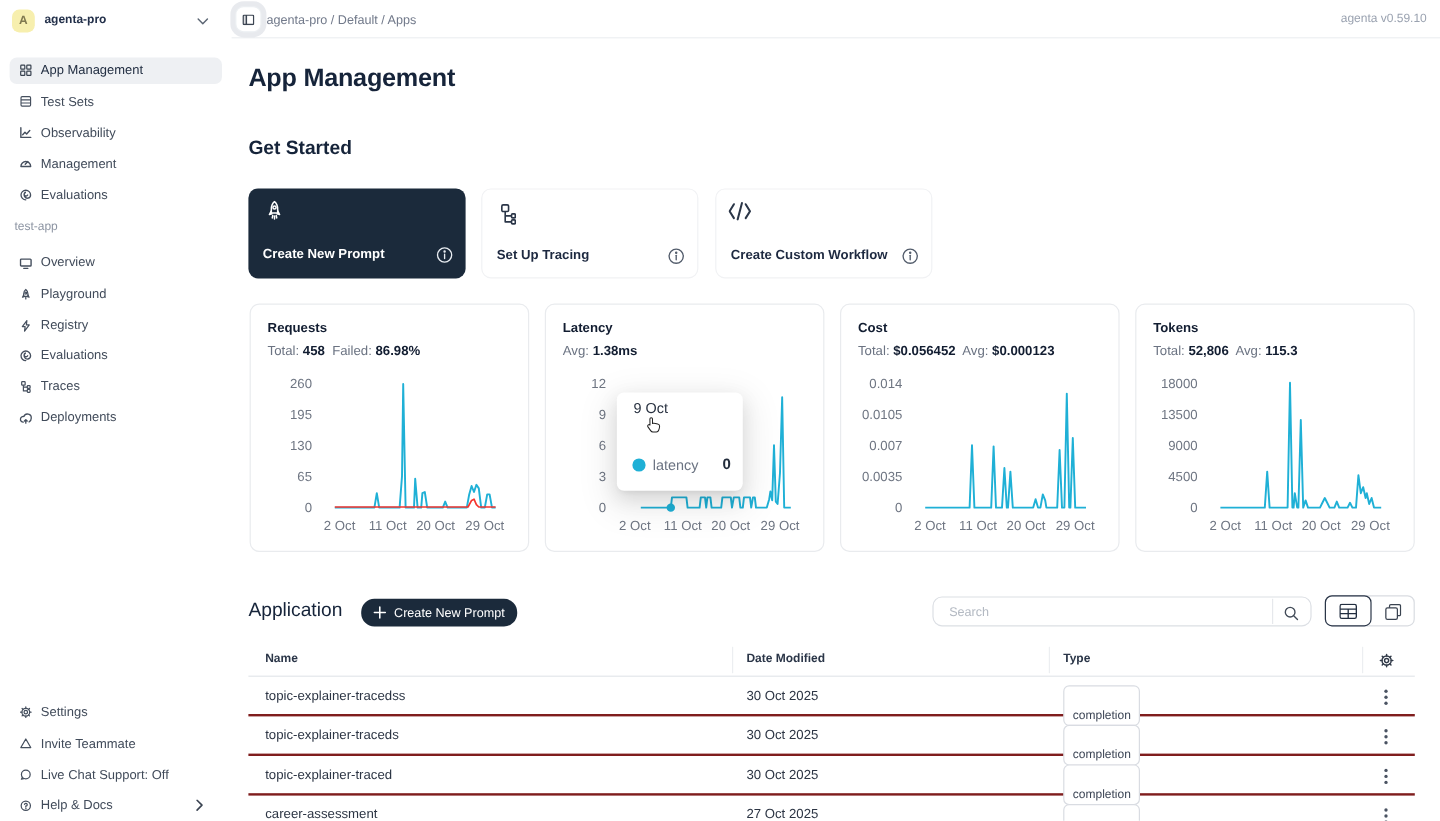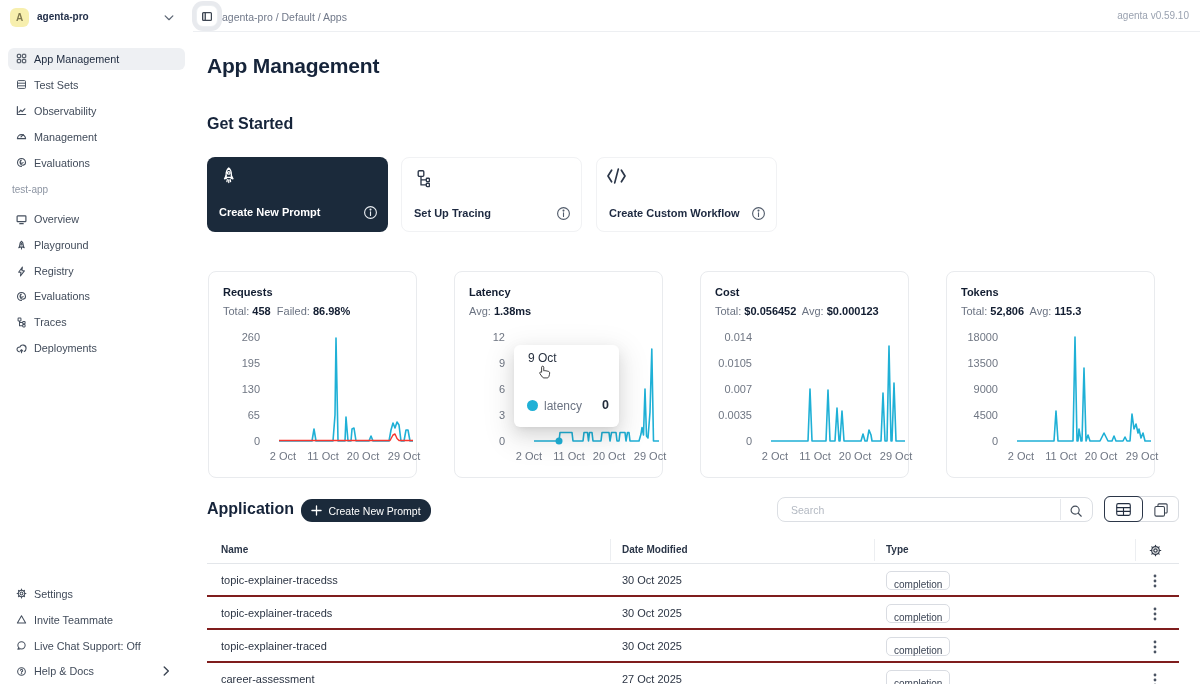--- a/index.html
+++ b/index.html
@@ -17,33 +17,33 @@
 .mi.act span{color:#222e42}
 .grplabel{position:absolute;left:12px;font-size:10px;color:#8d95a3}
 
 .h1{position:absolute;left:207px;top:54px;font-size:21px;font-weight:700;color:#16243a;letter-spacing:-.2px}
 .h2{position:absolute;left:207px;top:115px;font-size:16px;font-weight:700;color:#16243a}
 .gcard{position:absolute;top:157px;width:181px;height:75px;border-radius:8px;background:#fff;border:1px solid #f1f2f4}
 .gcard.dark{background:#1b2a3b;border:none}
 .gtitle{position:absolute;left:12px;top:48.5px;font-size:11px;font-weight:700;color:#1d2940;white-space:nowrap}
 .gcard.dark .gtitle{color:#fff}
 .ginfo{position:absolute;right:10px;top:48px}
-.scard{position:absolute;top:271px;width:209px;height:207px;border-radius:8px;border:1px solid #e9ebee;background:#fff}
+.scard{position:absolute;top:253px;width:233px;height:207px;border-radius:8px;border:1px solid #e9ebee;background:#fff}
 .stitle{position:absolute;left:14px;top:14px;font-size:11px;font-weight:700;color:#121d31}
 .ssub{position:absolute;left:14px;top:33px;font-size:11px;color:#6b7382;white-space:nowrap}
 .ssub b{color:#121d31}
 .appbtn{position:absolute;left:301px;top:499px;width:130px;height:23px;border-radius:11px;background:#1b2a3b;color:#fff;font-size:10.5px;font-weight:500;display:flex;align-items:center;justify-content:center;gap:6px}
 .search{position:absolute;left:777px;top:497px;width:316px;height:25px;border:1px solid #dcdfe4;border-radius:8px;background:#fff}
 .search .ph{position:absolute;left:13px;top:6px;font-size:10.5px;color:#b3b9c2}
 .search .div{position:absolute;right:31px;top:1px;bottom:1px;width:1px;background:#e6e8ec}
 .tbl{position:absolute;left:207px;top:536px;width:972px}
 .th{position:absolute;top:0;height:28px;font-size:10px;font-weight:700;color:#2b3648;line-height:28px}
 .trow{position:absolute;height:33px;width:972px;border-bottom:2px solid #7f1d1d;font-size:11px;color:#2c3544}
 .cell{position:absolute;top:0;line-height:33px;white-space:nowrap}
-.tag{position:absolute;left:679px;top:7px;height:19px;line-height:17px;padding:4px 7px;border:1px solid #d9dce2;border-radius:5px;font-size:10px;color:#3c4555;background:#fff}
+.tag{position:absolute;left:679px;top:7px;height:19px;line-height:17px;padding:16px 7px;border:1px solid #d9dce2;border-radius:5px;font-size:10px;color:#3c4555;background:#fff}
 </style>
 </head>
 <body>
 <div class="hdr"></div>
 <div class="side" id="sidebar">
   <div class="ws">A</div>
   <div class="wsname">agenta-pro</div>
   <svg class="abs" style="left:164px;top:15px" width="10" height="6" viewBox="0 0 11 7">
       <path d="M1 1l4.5 4.5L10 1" fill="none" stroke="#5b6573" stroke-width="1.4" stroke-linecap="round" stroke-linejoin="round"></path>
     </svg>
@@ -295,21 +295,21 @@
       <text x="51" y="173" text-anchor="end">0</text>
       <text x="74" y="188" text-anchor="middle">2 Oct</text>
       <text x="114" y="188" text-anchor="middle">11 Oct</text>
       <text x="154" y="188" text-anchor="middle">20 Oct</text>
       <text x="195" y="188" text-anchor="middle">29 Oct</text>
     </g>
     <path d="M70 169 H107 L109 139 L111 169 H126 L128 65 L130 169 L131 169 L132 157 L134 169 L135 169 L137 96 L139 169 L141 163 L143 169 H153 L155 165 L157 161 L159 165 L161 169 H165 L167 164 L169 169 H176 L178 165 L180 169 L183 169 L185 142 L187 157 L189 152 L191 161 L192 157 L194 166 L196 161 L198 169 H204" fill="none" stroke="#1fb0d6" stroke-width="1.6" stroke-linejoin="round"></path>
   </svg>
 </div>
 
-<div class="abs" style="left:207px;top:500px;font-size:16px;font-weight:700;color:#16243a">Application</div>
+<div class="abs" style="left:207px;top:500px;font-size:16px;font-weight:400;color:#16243a">Application</div>
 <div class="appbtn"><svg width="11" height="11" viewBox="0 0 12 12" fill="none" stroke="#fff" stroke-width="1.4" stroke-linecap="round">
       <path d="M6 1v10M1 6h10"></path>
     </svg>Create New Prompt</div>
 <div class="search">
   <div class="ph">Search</div>
   <div class="div"></div>
   <svg class="abs" style="right:9px;top:6px" width="14" height="14" viewBox="0 0 16 16" fill="none" stroke="#424b58" stroke-width="1.3" stroke-linecap="round">
       <circle cx="7" cy="7" r="4.6"></circle>
       <path d="M10.6 10.6L14 14"></path>
     </svg>

